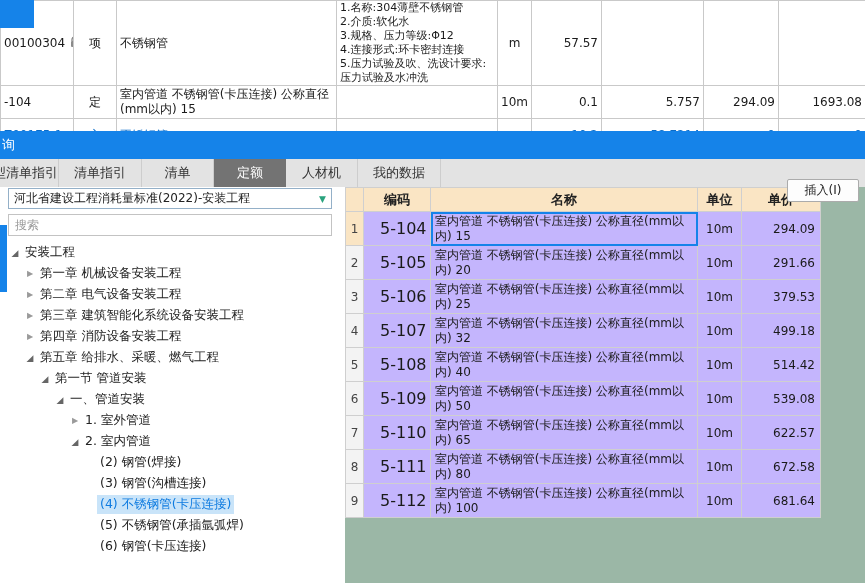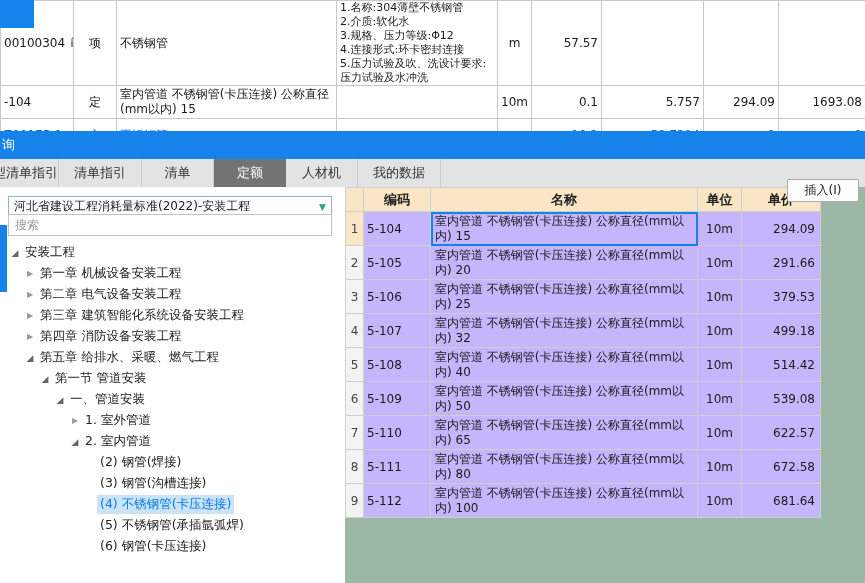--- a/index.html
+++ b/index.html
@@ -35,21 +35,21 @@
   .tab.first { min-width: 59px; width: 59px; padding: 0; justify-content: flex-end; overflow: hidden; }
   .tab.active { background: #737373; color: #fff; border-right: none; }
   .insert-btn { position: absolute; right: 6px; top: 20px; width: 72px; height: 23px; background: #fdfdfd; border: 1px solid #ababab; border-radius: 2px; font-size: 12px; color: #222; font-family: inherit; }
 
   
   .main { position: absolute; left: 0; top: 187px; width: 865px; height: 396px; }
 
   
   .left-panel { position: absolute; left: 0; top: 0; width: 345px; height: 396px; background: #fff; overflow: hidden; }
   .blue-strip { position: absolute; left: 0; top: 38px; width: 7px; height: 67px; background: #1583e9; }
-  .lib-select { position: absolute; left: 8px; top: 9px; width: 324px; height: 21px; border: 1px solid #94b0c8; background: #fff; display: flex; align-items: center; padding: 0 5px; }
+  .lib-select { position: absolute; left: 8px; top: 1px; width: 324px; height: 21px; border: 1px solid #94b0c8; background: #fff; display: flex; align-items: center; padding: 0 5px; }
   .lib-text { flex: 1; overflow: hidden; white-space: nowrap; font-size: 12px; color: #222; }
   .lib-caret { color: #2aa37e; font-size: 9px; flex: none; }
   .search-input { position: absolute; left: 8px; top: 27px; width: 324px; height: 22px; border: 1px solid #c3c3c3; padding: 0 6px; font-size: 12px; font-family: inherit; color: #ec4899; }
   .search-input::placeholder { color: #9a9a9a; }
   .tree { position: absolute; left: 0; top: 55px; width: 345px; }
   .titem { height: 21px; display: flex; align-items: center; font-size: 12.5px; color: #222; white-space: nowrap; }
   .tw { width: 14px; text-align: center; flex: none; font-size: 8px; color: #9a9a9a; }
   .titem.exp .tw { color: #666; font-size: 9px; }
   .lvl0 { padding-left: 8px; }  .lvl1 { padding-left: 23px; }
   .lvl2 { padding-left: 38px; } .lvl3 { padding-left: 53px; }
@@ -58,21 +58,21 @@
   .titem.sel .tl { background: #c9e4f9; color: #0e7be0; }
 
   
   .right-panel { position: absolute; left: 345px; top: 0; width: 520px; height: 396px; background: #9bb7a6; }
   table.q-table { border-collapse: collapse; table-layout: fixed; width: 475px; background: #c4b5fd; }
   .q-table th, .q-table td { border: 1px solid #cfcfcf; overflow: hidden; }
   .q-table thead th { height: 24px; background: #fae5c4; font-size: 13px; font-weight: bold; color: #222; text-align: center; }
   .q-table tbody tr { height: 34px; }
   td.qnum { background: #f3f3f3; text-align: center; font-size: 12px; color: #444; }
   tr.current td.qnum { background: #fae5c4; }
-  td.qcode { padding-left: 3px; font-size: 12px; }
+  td.qcode { padding-left: 16px; font-size: 16px; }
   td.qname { font-size: 12px; line-height: 15px; padding: 1px 4px; word-break: break-all; }
   td.qname.focus { outline: 2px solid #1583e9; outline-offset: -2px; }
   td.qunit { text-align: center; font-size: 12px; }
   td.qprice { text-align: right; padding-right: 5px; font-size: 12px; }
 </style>
 </head>
 <body>
 
 <div>
 

